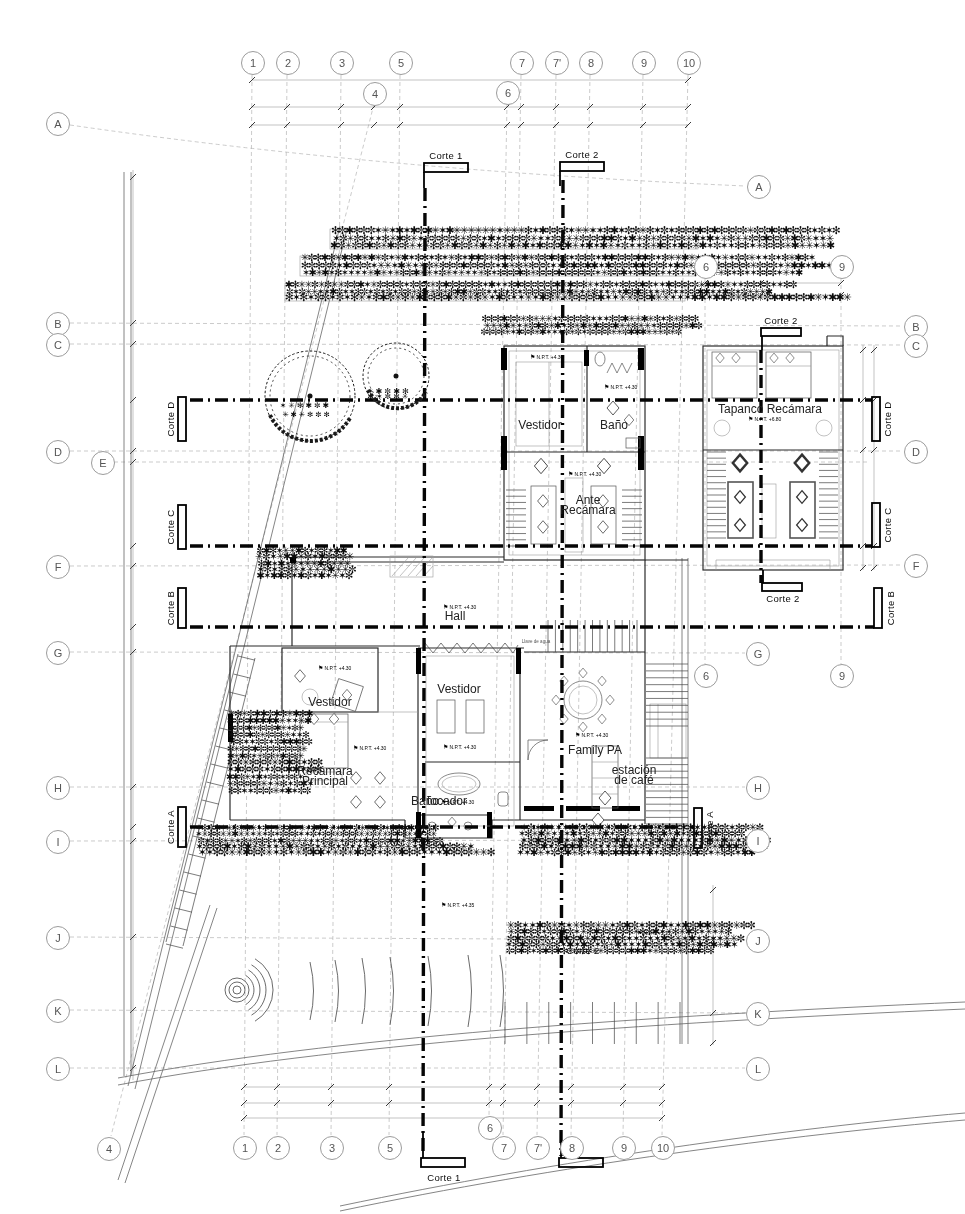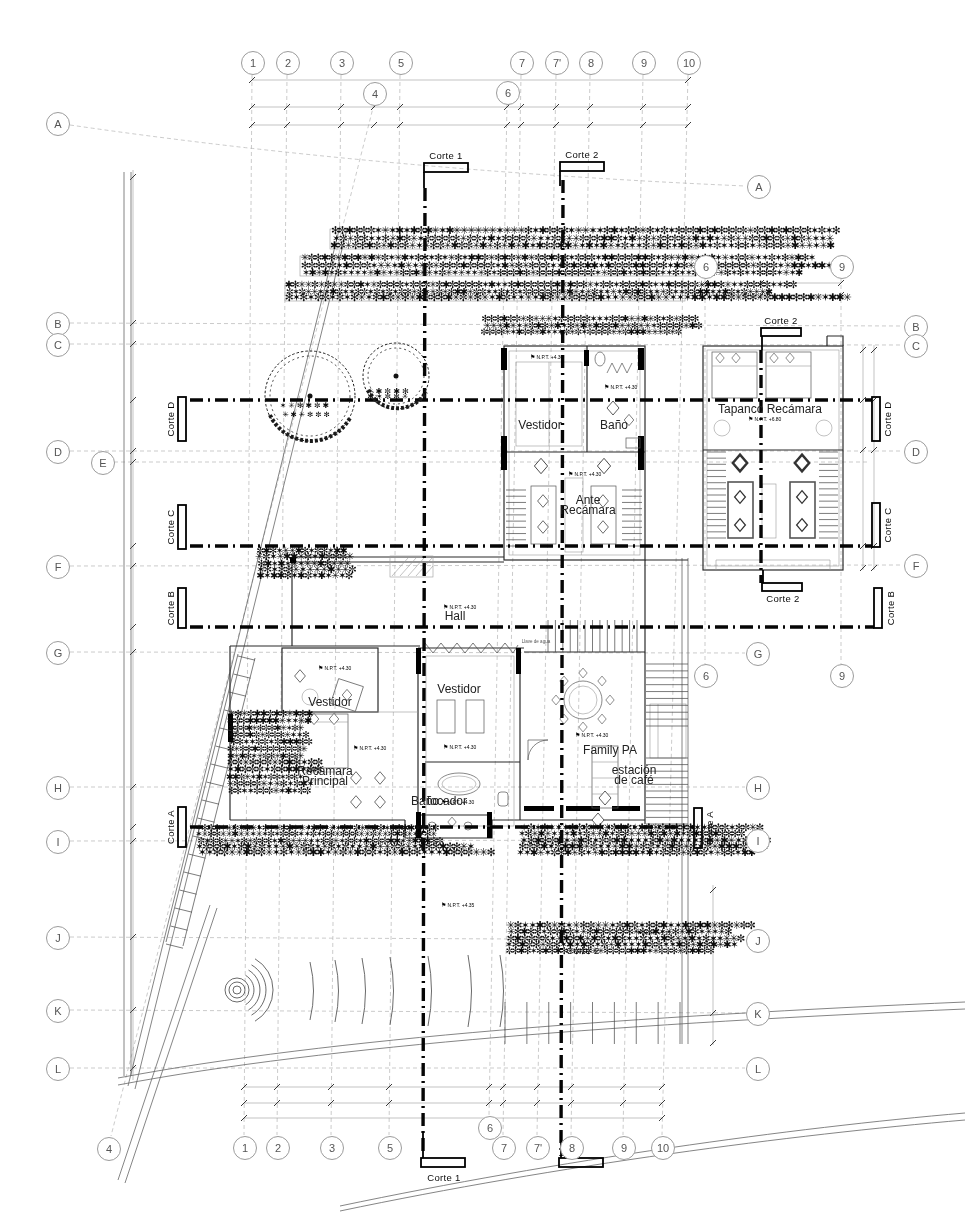--- a/index.html
+++ b/index.html
@@ -648,21 +648,21 @@
   <div>Recámara</div>
 </div>
 <span class="lbl" style="left:770px;top:410px">Tapanco Recámara</span>
 <span class="lbl" style="left:455px;top:617px">Hall</span>
 <span class="lbl" style="left:330px;top:703px">Vestidor</span>
 <div class="lbl" style="left:325px;top:776px">
   <div>Recámara</div>
   <div>Principal</div>
 </div>
 <span class="lbl" style="left:459px;top:690px">Vestidor</span>
-<span class="lbl" style="left:610px;top:751px">Family PA</span>
+<span class="lbl" style="left:595px;top:751px">Family PA</span>
 <div class="lbl" style="left:634px;top:775px">
   <div>estación</div>
   <div>de café</div>
 </div>
 <span class="lbl" style="left:425px;top:802px">Baño</span>
 <span class="lbl" style="left:447px;top:802px">tocador</span>
 <span class="tiny" style="left:536px;top:641px">Llave de agua</span>
 
 <span class="npt" style="left:530px;top:353px"><i class="fl">⚑</i><em>N.P.T. +4.30</em></span>
 <span class="npt" style="left:604px;top:383px"><i class="fl">⚑</i><em>N.P.T. +4.30</em></span>

